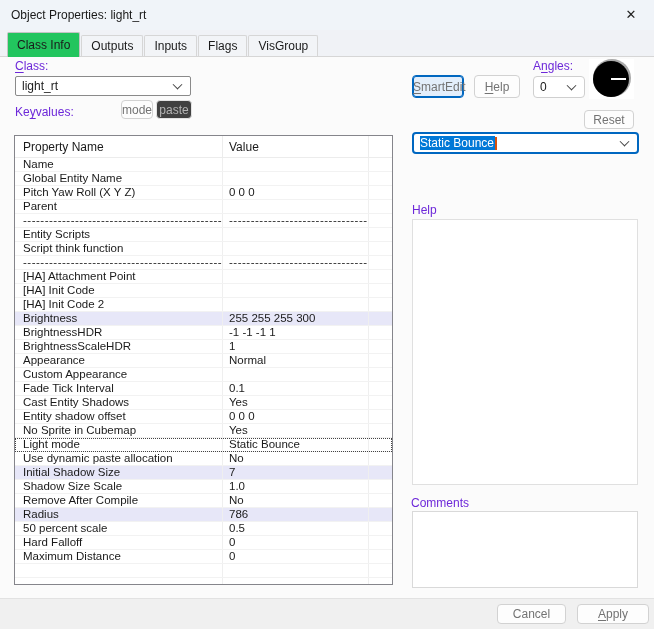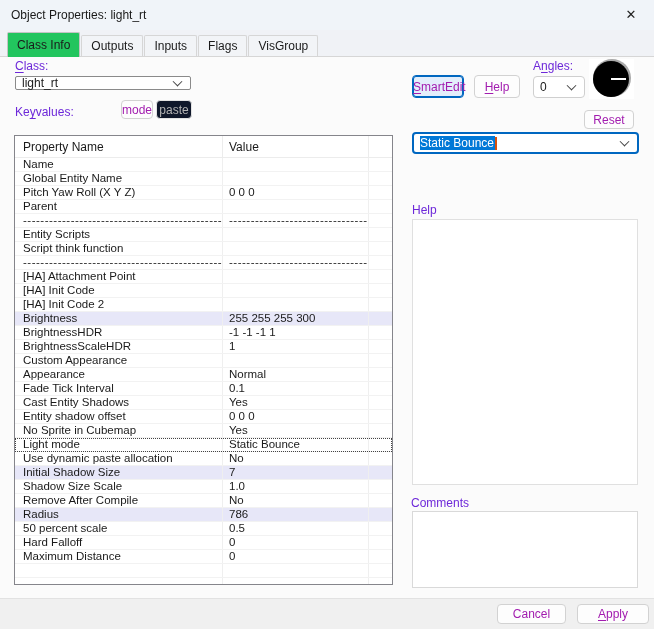--- a/index.html
+++ b/index.html
@@ -18,22 +18,22 @@
     border-bottom:1px solid #d6d6d6;display:flex;align-items:flex-end;padding-left:7px;box-sizing:border-box;}
   .tab{height:20px;line-height:20px;padding:0 9px;font-size:12px;background:#f2f4f7;
     border:1px solid #d6d6d6;border-bottom:none;border-radius:2px 2px 0 0;margin-right:1px;cursor:pointer;}
   .tab.sel{height:24px;line-height:24px;background:#22c55e;margin-bottom:-1px;border-color:#c4c4c4;}
   
   .page{position:absolute;left:0;top:57px;width:654px;height:541px;background:#fbfbfb;}
   .footer{position:absolute;left:0;top:598px;width:654px;height:31px;background:#f0f0f0;border-top:1px solid #e2e2e2;box-sizing:border-box;}
   
   .lbl{position:absolute;font-size:12px;color:#6d28d9;white-space:nowrap;}
   .btn{position:absolute;background:#fdfdfd;border:1px solid #d2d2d2;border-radius:4px;
-    font-size:12px;color:#a21caf;font-family:inherit;cursor:pointer;padding:0;text-align:center;}
-  .btn.disabled{color:#b3b3b3;border-color:#e3e3e3;background:#0f172a;cursor:default;}
+    font-size:12px;color:#737373;font-family:inherit;cursor:pointer;padding:0;text-align:center;}
+  .btn.disabled{color:#b3b3b3;border-color:#e3e3e3;background:#404040;cursor:default;}
   .btn.toggled{background:#e3eefb;border-color:#0067c0;box-shadow:0 0 0 1px #0067c0 inset;}
   .combo{position:absolute;background:#fff;box-sizing:border-box;font-size:12px;cursor:pointer;}
   .combo .val{position:absolute;left:6px;top:50%;transform:translateY(-50%);white-space:nowrap;}
   .chev{position:absolute;right:9px;top:50%;width:6px;height:6px;border:solid #444;
     border-width:0 1px 1px 0;transform:translateY(-70%) rotate(45deg);}
   .combo.classic{border:1px solid #8a8a8a;border-radius:2px;}
   .combo.modern{border:1px solid #cfcfcf;border-radius:4px;}
   .combo.focusblue{border:2px solid #0067c0;border-radius:4px;}
   .sel-text{background:#0078d7;color:#fff;padding:0 1px 0 0;}
   .caret{display:inline-block;width:2px;height:13px;background:#d9500b;vertical-align:text-bottom;}
@@ -75,21 +75,21 @@
     <div class="tab">Outputs</div>
     <div class="tab">Inputs</div>
     <div class="tab">Flags</div>
     <div class="tab">VisGroup</div>
   </div>
 
 <div class="page"></div>
 
 <span class="lbl" style="left:15px;top:59px;"><span></span><u>C</u><span>lass:</span></span>
 
-<div class="combo classic" style="left:15px;top:76px;width:176px;height:14px;">
+<div class="combo classic" style="left:15px;top:76px;width:176px;height:20px;">
   <span class="val">light_rt</span>
   <span class="chev"></span>
 </div>
 
 <span class="lbl" style="left:15px;top:105px;"><span>Ke</span><u>y</u><span>values:</span></span>
 
 <button class="btn" style="left:121px;top:100px;width:32px;height:19px;">mode</button>
 <button class="btn disabled" style="left:156px;top:100px;width:36px;height:19px;">paste</button>
 
 <div class="ptable">
@@ -163,27 +163,27 @@
         <div class="cell c-name">BrightnessHDR</div>
         <div class="cell c-value">-1 -1 -1 1</div>
         <div class="cell c-extra"></div>
       </div>
       <div class="trow">
         <div class="cell c-name">BrightnessScaleHDR</div>
         <div class="cell c-value">1</div>
         <div class="cell c-extra"></div>
       </div>
       <div class="trow">
-        <div class="cell c-name">Custom Appearance</div>
-        <div class="cell c-value"></div>
-        <div class="cell c-extra"></div>
-      </div>
-      <div class="trow">
         <div class="cell c-name">Appearance</div>
         <div class="cell c-value">Normal</div>
+        <div class="cell c-extra"></div>
+      </div>
+      <div class="trow">
+        <div class="cell c-name">Custom Appearance</div>
+        <div class="cell c-value"></div>
         <div class="cell c-extra"></div>
       </div>
       <div class="trow">
         <div class="cell c-name">Fade Tick Interval</div>
         <div class="cell c-value">0.1</div>
         <div class="cell c-extra"></div>
       </div>
       <div class="trow">
         <div class="cell c-name">Cast Entity Shadows</div>
         <div class="cell c-value">Yes</div>

